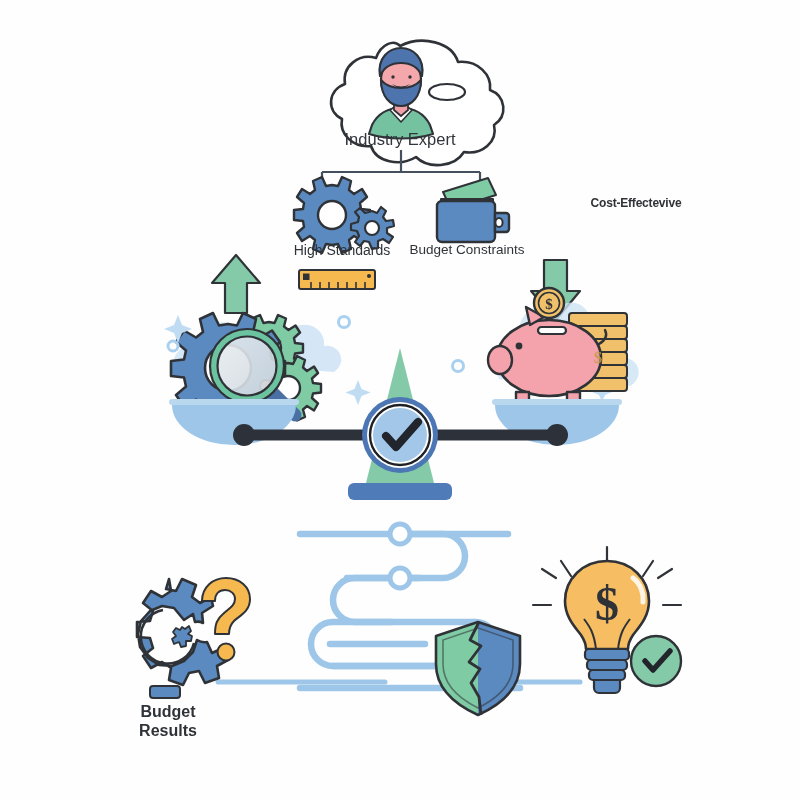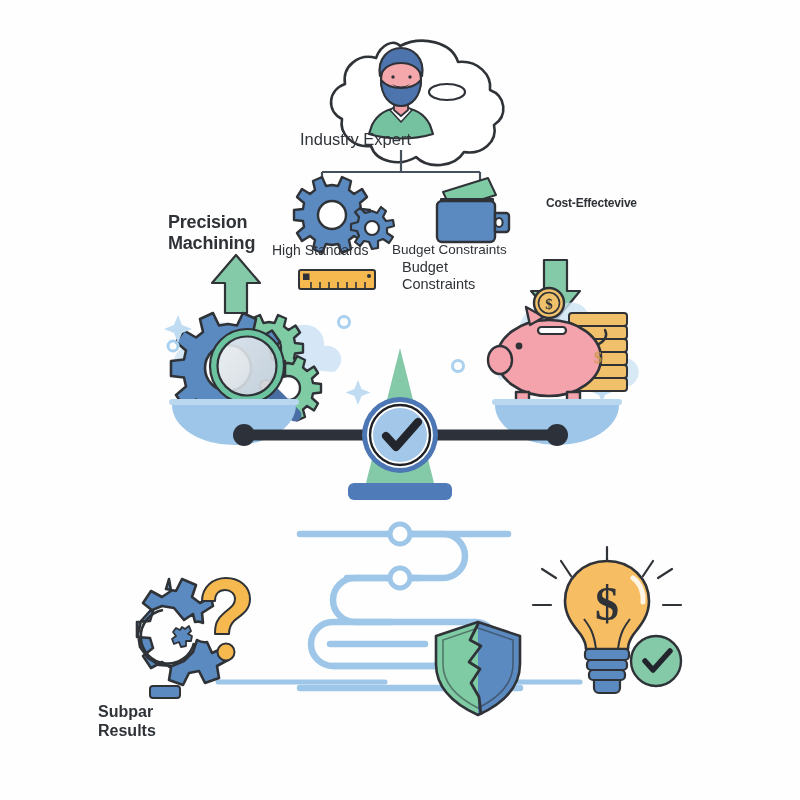--- a/index.html
+++ b/index.html
@@ -13,20 +13,21 @@
   #canvas {
     position: relative;
     width: 800px;
     height: 800px;
     background: #fefefe;
     overflow: hidden;
   }
   .abs { position: absolute; }
   .lbl {
     position: absolute;
+    text-align: center;
     color: #2f3338;
     line-height: 1.18;
     white-space: pre-line;
   }
   .lbl-bold { font-weight: bold; }
   #expert-label {
     left: 300px; top: 130px; width: 200px;
     font-size: 16.5px; font-weight: normal; color: #31363c;
   }
   #precision-label {
@@ -407,30 +408,26 @@
       <path d="M594 680 h 26 v 8 a 5 5 0 0 1 -5 5 h -16 a 5 5 0 0 1 -5 -5 Z" fill="#5b8ac0" stroke="#2f3338" stroke-width="2.2" stroke-linejoin="round"></path>
 
       <circle cx="656" cy="661" r="25" fill="#84c9a8" stroke="#2f3338" stroke-width="2.4"></circle>
       <path d="M645 661 l 8 9 l 17 -19" fill="none" stroke="#22262c" stroke-width="5.5" stroke-linecap="round" stroke-linejoin="round"></path>
     </g>
 
   </svg>
 
   <div class="lbl" id="expert-label">Industry Expert</div>
 
-  <div class="lbl lbl-bold" id="precision-label">Precision
-Machining</div>
 
   <div class="lbl lbl-bold" id="cost-label">Cost-Effectevive</div>
 
   <div class="lbl" id="high-standards-label">High Standards</div>
 
   <div class="lbl" id="budget-label">Budget Constraints</div>
 
-  <div class="lbl" id="budget-label-2">Budget
-Constraints</div>
-
-  <div class="lbl lbl-bold" id="subpar-label">Subpar
+
+  <div class="lbl lbl-bold" id="subpar-label">Budget
 Results</div>
 
 
 
 </div>
 
 </body></html>

